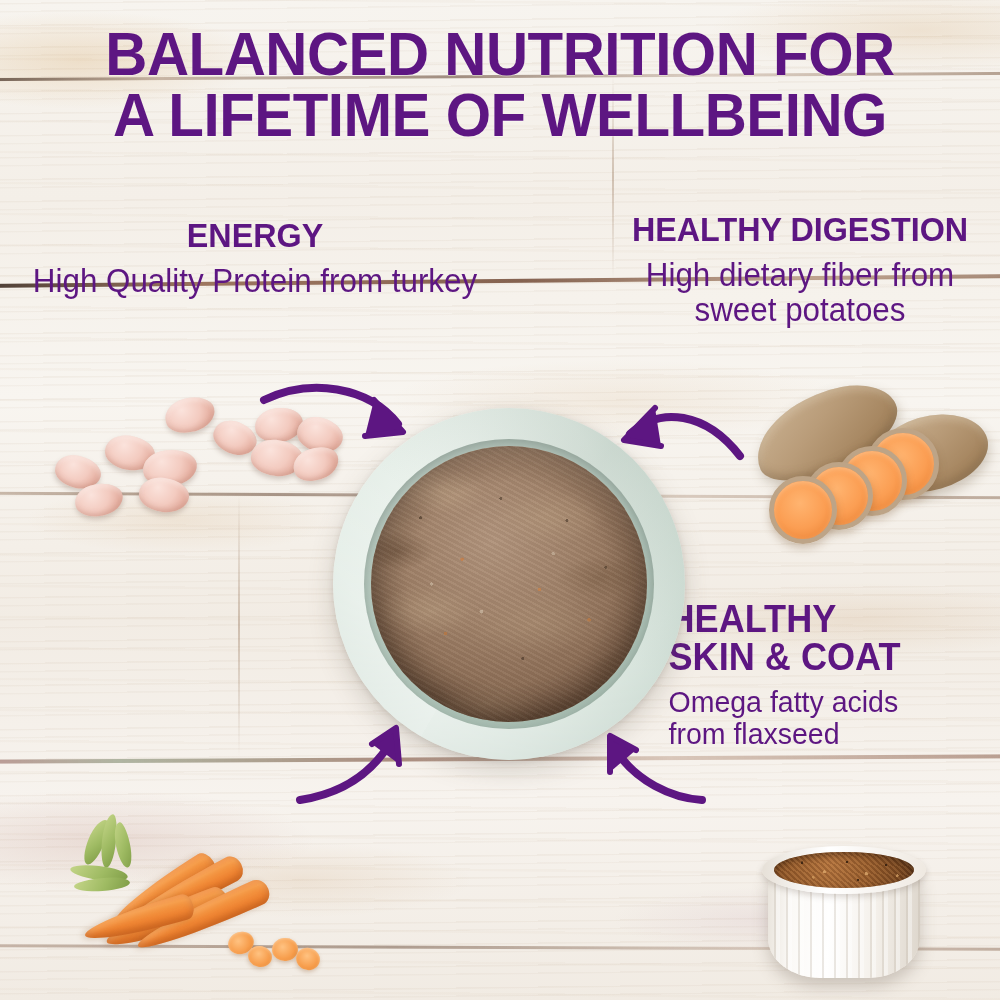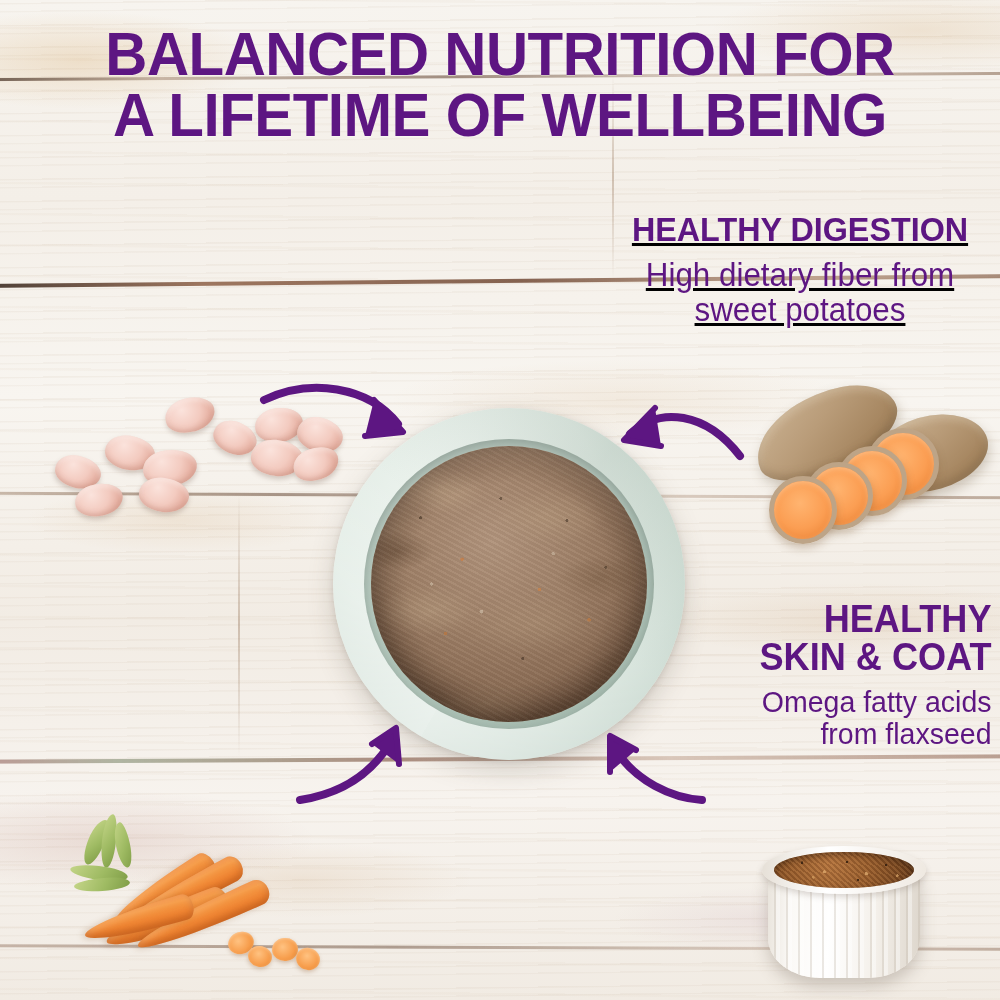--- a/index.html
+++ b/index.html
@@ -102,29 +102,29 @@
   .b-sub{
     font-family:"Liberation Sans Narrow","Liberation Sans",sans-serif;
     font-weight:normal;line-height:1.06;
     transform:scaleX(.95);
   }
 
   #blk-energy{top:218px;left:0;width:510px;text-align:center;}
   #blk-energy .b-head{font-size:34px;}
   #blk-energy .b-sub{font-size:33px;margin-top:12px;}
 
-  #blk-digestion{top:212px;left:600px;width:400px;text-align:center;text-decoration:underline;}
+  #blk-digestion{top:212px;left:600px;width:400px;text-align:center;}
   #blk-digestion .b-head{font-size:34px;}
   #blk-digestion .b-sub{font-size:33px;margin-top:12px;}
 
   #blk-immunity{top:664px;left:20px;width:390px;text-align:center;}
   #blk-immunity .b-head{font-size:32px;}
   #blk-immunity .b-sub{font-size:32px;margin-top:8px;}
 
-  #blk-skin{top:600px;left:660px;width:340px;text-align:right;}
+  #blk-skin{top:600px;left:660px;width:340px;text-align:left;}
   #blk-skin .b-head{font-size:38px;}
   #blk-skin .b-sub{font-size:30px;margin-top:10px;}
 
   
   #bowl{position:absolute;left:333px;top:408px;width:352px;height:352px;}
   .bowl-outer{
     position:absolute;inset:0;border-radius:50%;
     background:
       radial-gradient(circle at 38% 30%, #f2f7f3 0%, #e2ece5 42%, #ccdcd2 68%, #b9cdc2 86%, #a8bfb4 100%);
     box-shadow:0 10px 26px rgba(90,80,70,.22), 0 2px 6px rgba(90,80,70,.14);
@@ -270,20 +270,24 @@
       </div>
     <div class="vseam" style="left:612px;top:75px;height:204px;"></div>
     <div class="vseam" style="left:238px;top:494px;height:263px;"></div>
   </div>
 
   <div id="headline" class="pp">
     <span class="l">BALANCED NUTRITION FOR</span>
     <span class="l">A LIFETIME OF WELLBEING</span>
   </div>
 
+  <div class="block" id="blk-energy">
+    <div class="b-head pp">ENERGY</div>
+    <div class="b-sub pp">High Quality Protein from turkey</div>
+  </div>
 
   <div class="block" id="blk-digestion">
     <div class="b-head pp">HEALTHY DIGESTION</div>
     <div class="b-sub pp">
       <div>High dietary fiber from</div>
       <div>sweet potatoes</div>
     </div>
   </div>
 
 

